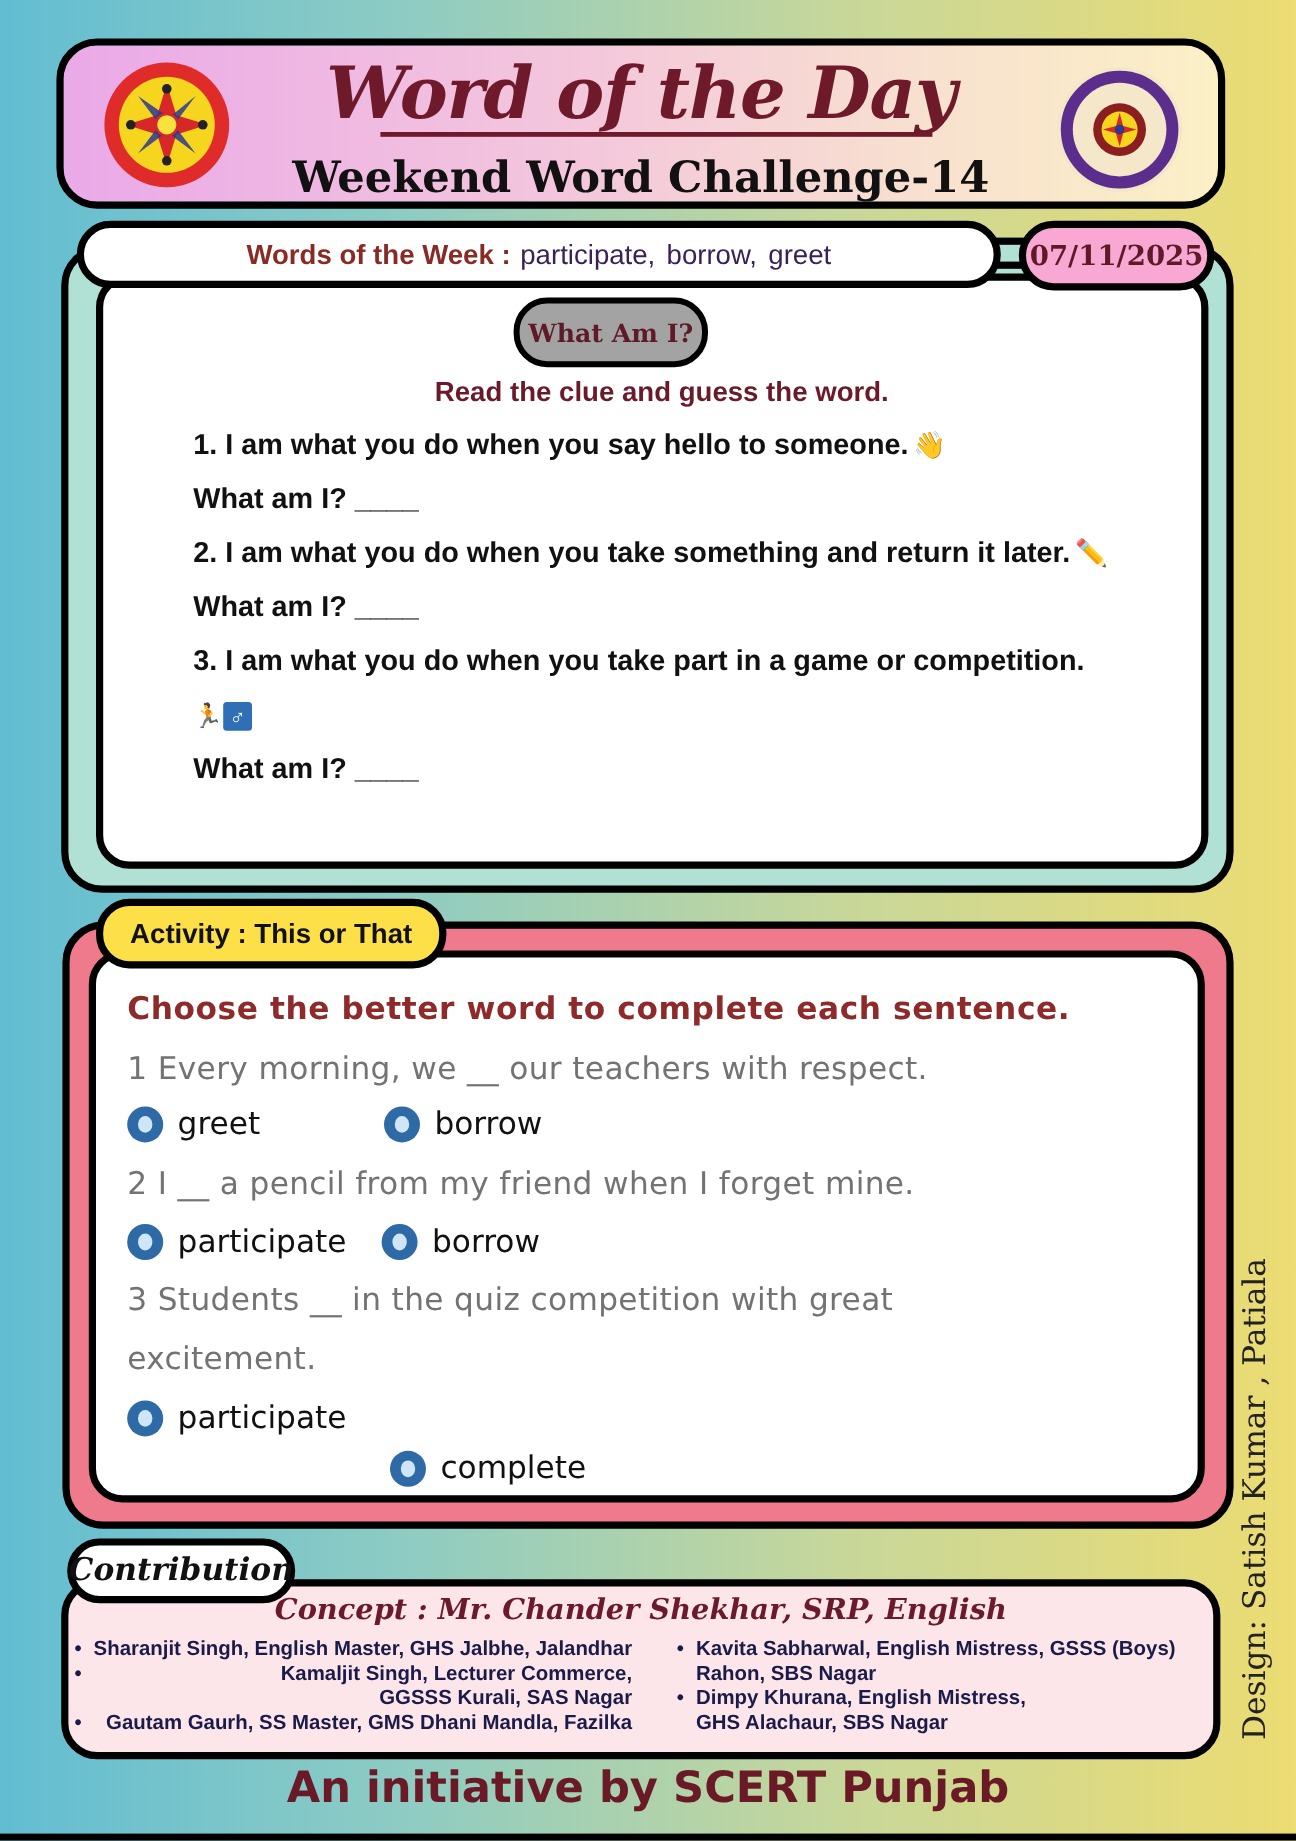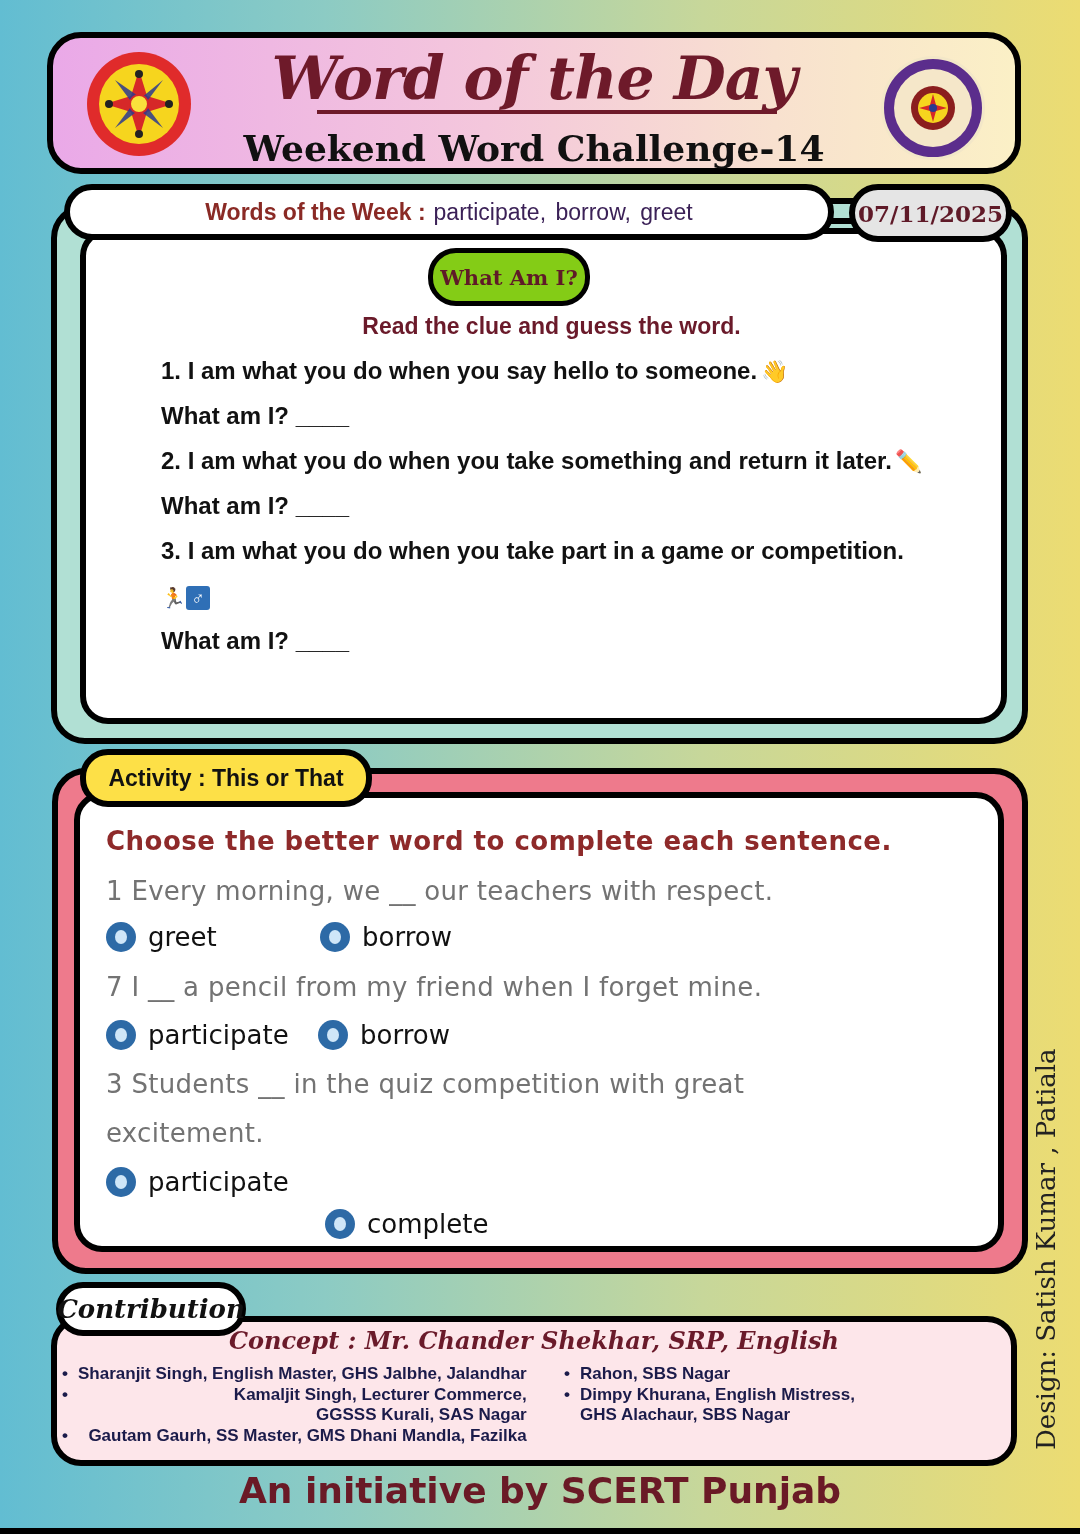--- a/index.html
+++ b/index.html
@@ -65,35 +65,35 @@
     display: flex; align-items: center; justify-content: center; gap: 8px; z-index: 3;
   }
   .words-pill .label {
     font-family: "Liberation Sans", sans-serif; font-weight: bold; font-size: 23px; color: #8a2a25;
   }
   .words-pill .value {
     font-family: "Liberation Sans", sans-serif; font-size: 23px; color: #3b2157; word-spacing: 3px;
   }
   .date-pill {
     position: absolute; left: 849px; top: 184px; width: 163px; height: 58px;
-    border: 6px solid #000; border-radius: 30px; background: #e5e5e5; z-index: 3;
+    border: 6px solid #000; border-radius: 30px; background: #f9a8d4; z-index: 3;
     display: flex; align-items: center; justify-content: center;
     font-family: "DejaVu Serif", serif; font-size: 23px; color: #5f1a28; font-weight: bold;
   }
   .connector {
     position: absolute; left: 830px; top: 198px; width: 24px; height: 26px;
     border-top: 6px solid #000; border-bottom: 6px solid #000; background: #b1e0d4; z-index: 2;
   }
   .teal-inner {
     position: absolute; left: 80px; top: 228px; width: 927px; height: 496px;
     border: 6px solid #000; border-radius: 28px; background: #fff;
   }
   .what-pill {
     position: absolute; left: 428px; top: 248px; width: 162px; height: 58px;
-    border: 5px solid #000; border-radius: 28px; background: #84cc16; z-index: 3;
+    border: 5px solid #000; border-radius: 28px; background: #a3a3a3; z-index: 3;
     display: flex; align-items: center; justify-content: center;
     font-family: "DejaVu Serif", serif; font-weight: bold; font-size: 21px; color: #5f1a28;
   }
   .instruction {
     position: absolute; left: 80px; width: 927px; top: 313px; text-align: center;
     font-family: "Liberation Sans", sans-serif; font-weight: bold; font-size: 23px; color: #6a1a2a; padding-left: 16px;
   }
   .clue {
     position: absolute; left: 120px;
     font-family: "Liberation Sans", sans-serif; font-weight: bold; font-size: 24px; color: #111;
@@ -247,21 +247,21 @@
 <div class="sentence" style="top:876px;">1  Every morning, we __ our teachers with respect.</div>
 <div class="option" style="left:106px; top:922px;">
   <span class="radio"></span>
   <span>greet</span>
 </div>
 <div class="option" style="left:320px; top:922px;">
   <span class="radio"></span>
   <span>borrow</span>
 </div>
 
-<div class="sentence" style="top:972px;">7 I __ a pencil from my friend when I forget mine.</div>
+<div class="sentence" style="top:972px;">2 I __ a pencil from my friend when I forget mine.</div>
 <div class="option" style="left:106px; top:1020px;">
   <span class="radio"></span>
   <span>participate</span>
 </div>
 <div class="option" style="left:318px; top:1020px;">
   <span class="radio"></span>
   <span>borrow</span>
 </div>
 
 <div class="sentence" style="top:1069px;">3 Students __ in the quiz competition with great</div>
@@ -282,20 +282,21 @@
 <ul class="contrib-list" style="left:62px; top:1364px;text-align:right;">
   <li><span>Sharanjit Singh, English Master, GHS Jalbhe, Jalandhar</span></li>
   <li>
       <span class="cont">Kamaljit Singh, Lecturer Commerce,</span>
       <span class="cont">GGSSS Kurali, SAS Nagar</span>
     </li>
   <li><span>Gautam Gaurh, SS Master, GMS Dhani Mandla, Fazilka</span></li>
 </ul>
 <ul class="contrib-list" style="left:564px; top:1364px;">
   <li>
+      <span class="cont">Kavita Sabharwal, English Mistress, GSSS (Boys)</span>
       <span class="cont">Rahon, SBS Nagar</span>
     </li>
   <li>
       <span class="cont">Dimpy Khurana, English Mistress,</span>
       <span class="cont">GHS Alachaur, SBS Nagar</span>
     </li>
 </ul>
 
 <div class="designer">Design: Satish Kumar , Patiala</div>
 <div class="initiative">An initiative by SCERT Punjab</div>

